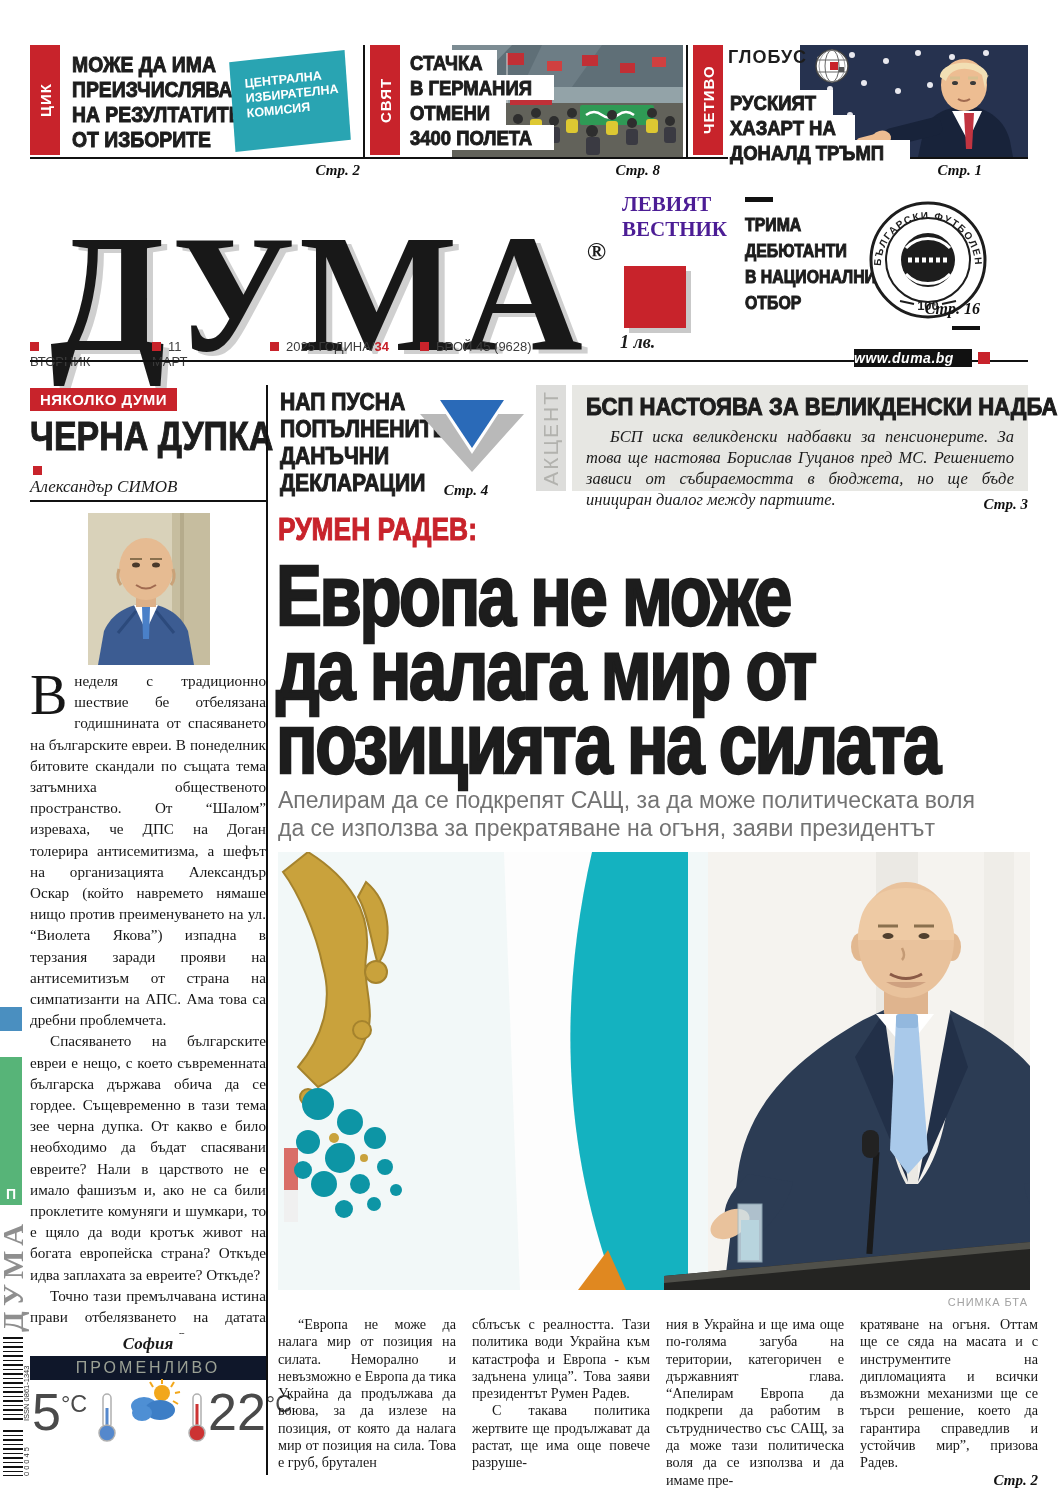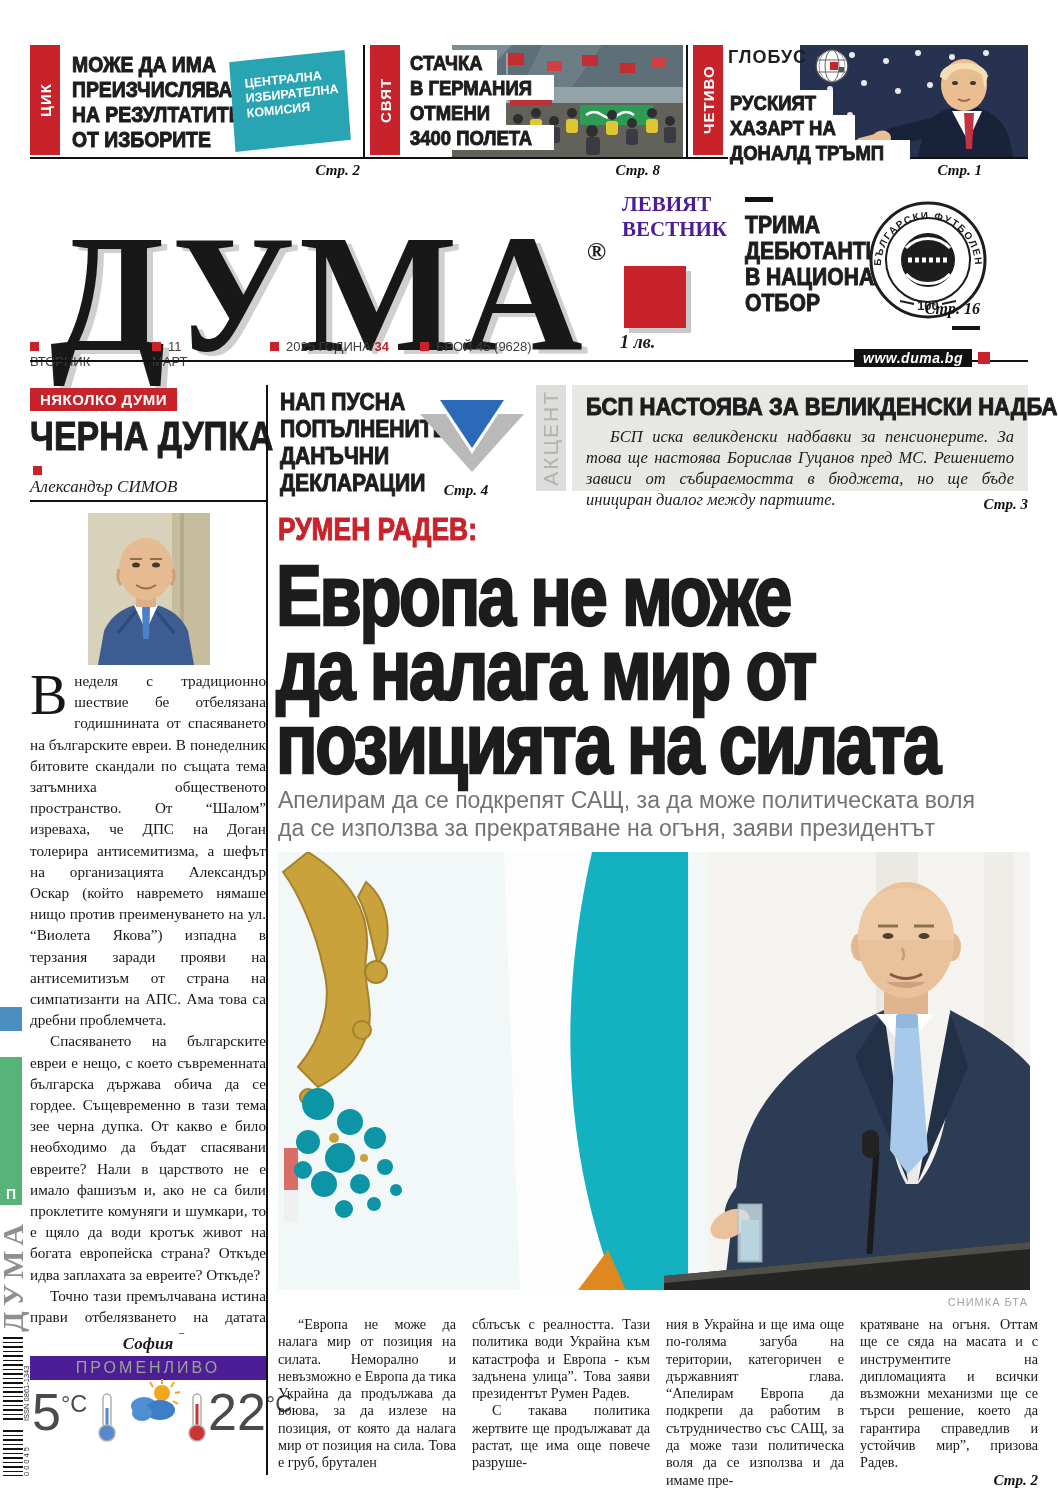--- a/index.html
+++ b/index.html
@@ -166,21 +166,21 @@
 
   <div class="abs" style="left:50px;top:176px;font:bold 168px 'Liberation Serif',serif;line-height:152px;letter-spacing:4px;color:#181818;text-shadow:6px 4px 0 rgba(160,160,160,.5)"><span>ДУМА</span><span style="font-size:26px;letter-spacing:0;vertical-align:90px;text-shadow:none">®</span></div>
   <div class="abs" style="left:622px;top:192px;font:bold 21px 'Liberation Serif',serif;line-height:25px;color:#4c1d95">
     <div>ЛЕВИЯТ</div>
     <div>ВЕСТНИК</div>
   </div>
   <div class="abs" style="left:624px;top:266px;width:62px;height:62px;background:#c8232b;box-shadow:5px 5px 0 #c9c9c9"></div>
 
   <div class="abs hrl" style="left:745px;top:197px;width:28px;height:5px"></div>
   <div class="abs" style="left:745px;top:212px">
-    <div class="bt heavy" style="font-size:24px;line-height:26px">
+    <div class="bt heavy" style="font-size:18px;line-height:26px">
       <span class="sx" style="transform:scaleX(.88)">ТРИМА</span><br>
       <span class="sx" style="transform:scaleX(.88)">ДЕБЮТАНТИ</span><br>
       <span class="sx" style="transform:scaleX(.88)">В НАЦИОНАЛНИЯ</span><br>
       <span class="sx" style="transform:scaleX(.88)">ОТБОР</span>
     </div>
   </div>
   <svg class="abs" style="left:866px;top:198px" width="124" height="124" viewBox="0 0 124 124">
     <circle cx="62" cy="62" r="57" fill="#fff" stroke="#1d1d1d" stroke-width="3"></circle>
     <circle cx="62" cy="62" r="42" fill="#fff" stroke="#1d1d1d" stroke-width="2"></circle>
     <defs>
@@ -201,21 +201,21 @@
   <div class="abs hrl" style="left:952px;top:326px;width:28px;height:4px"></div>
 
   <div class="abs" style="left:30px;top:339px;font:13px 'Liberation Sans',sans-serif;color:#3c3c3c">
     <span style="position:absolute;left:0;top:0"><span style="display:inline-block;width:9px;height:9px;background:#c8232b;margin-right:7px"></span><span>ВТОРНИК</span></span>
     <span style="position:absolute;left:122px;top:0"><span style="display:inline-block;width:9px;height:9px;background:#c8232b;margin-right:7px"></span><span>11 МАРТ</span></span>
     <span style="position:absolute;left:240px;top:0;white-space:nowrap"><span style="display:inline-block;width:9px;height:9px;background:#c8232b;margin-right:7px"></span><span>2025 ГОДИНА/</span><span style="color:#c8232b;font-weight:bold">34</span></span>
     <span style="position:absolute;left:390px;top:0;white-space:nowrap"><span style="display:inline-block;width:9px;height:9px;background:#c8232b;margin-right:7px"></span><span>БРОЙ 45 (9628)</span></span>
   </div>
   <div class="abs" style="left:620px;top:332px;font:bold italic 18px 'Liberation Serif',serif">1 лв.</div>
   <div class="abs hrl" style="left:30px;top:360px;width:998px;height:2px"></div>
-  <div class="abs" style="left:854px;top:349px;width:118px;height:18px;background:#111;color:#fff;font:bold italic 14px 'Liberation Sans',sans-serif;text-align:center;line-height:18px;letter-spacing:.5px">www.duma.bg</div>
+  <div class="abs" style="left:854px;top:349px;width:118px;height:18px;background:#111;color:#fff;font:bold italic 14px 'Liberation Sans',sans-serif;text-align:left;line-height:18px;letter-spacing:.5px">www.duma.bg</div>
   <div class="abs" style="left:978px;top:352px;width:12px;height:12px;background:#c8232b"></div>
 
   <div class="abs redbg" style="left:30px;top:388px;padding:3px 10px;color:#fff;font:bold 15px 'Liberation Sans',sans-serif;letter-spacing:.5px">НЯКОЛКО ДУМИ</div>
   <div class="abs" style="left:30px;top:414px">
     <span class="bt heavy sx" style="font-size:40px;transform:scaleX(.85)">ЧЕРНА ДУПКА</span>
   </div>
   <div class="abs" style="left:33px;top:466px;width:9px;height:9px;background:#c8232b"></div>
   <div class="abs" style="left:30px;top:477px;font:italic 17px 'Liberation Serif',serif">Александър СИМОВ</div>
   <div class="abs hrl" style="left:30px;top:500px;width:236px;height:2px"></div>
 
@@ -236,21 +236,21 @@
     <path d="M48,72 q10,7 20,0" stroke="#a06a50" stroke-width="2" fill="none"></path>
   </svg>
 
   <div class="abs just bodytxt" style="left:30px;top:670px;width:236px;height:664px;overflow:hidden">
     <div><span style="float:left;font:56px 'Liberation Serif',serif;line-height:44px;margin:3px 7px 0 0">В</span><span>неделя с традиционно шествие бе отбелязана годишнината от спасяването на българските евреи. В понеделник битовите скандали по същата тема затъмниха общественото пространство. От “Шалом” изреваха, че ДПС на Доган толерира антисемитизма, а шефът на организацията Александър Оскар (който навремето нямаше нищо против преименуването на ул. “Виолета Якова”) изпадна в терзания заради прояви на антисемитизъм от страна на симпатизанти на АПС. Ама това са дребни проблемчета.</span></div>
     <div class="ind">Спасяването на българските евреи е нещо, с което съвременната българска държава обича да се гордее. Същевременно в тази тема зее черна дупка. От какво е било необходимо да бъдат спасявани евреите? Нали в царството не е имало фашизъм и, ако не са били проклетите комуняги и шумкари, то е щяло да води кротък живот на богата европейска страна? Откъде идва заплахата за евреите? Откъде?</div>
     <div class="ind">Точно тази премълчавана истина прави отбелязването на датата многозначително. Защото в България има Закон за защита на държавата и антисемитски закони. В България на власт е фашистко правителство и всеки опит със заиграването с тази истина ни води до позорно мълчание. Евреите ни щяха да осъмнат в лагерите на смъртта, ако не беше колективното усилие не само на шепа депутати, но и на целия народ да се противопостави. Срещу фашизма на власт у нас. И срещу нацистките ужаси, идващи отвън. Ето заради това отбелязването е пълно с гузно мълчание. Защото, когато се мълчи пред истинския фашизъм, той може да бъде повторен.</div>
   </div>
 
   <div class="abs" style="left:30px;top:1334px;width:236px;text-align:center;font:bold italic 17px 'Liberation Serif',serif">София</div>
-  <div class="abs" style="left:30px;top:1356px;width:236px;height:24px;background:#4c1d95;color:#9ba195;font:16px 'Liberation Sans',sans-serif;letter-spacing:3px;text-align:center;line-height:24px">ПРОМЕНЛИВО</div>
+  <div class="abs" style="left:30px;top:1356px;width:236px;height:24px;background:#0f172a;color:#9ba195;font:16px 'Liberation Sans',sans-serif;letter-spacing:3px;text-align:center;line-height:24px">ПРОМЕНЛИВО</div>
   <div class="abs" style="left:32px;top:1382px;font:52px 'Liberation Sans',sans-serif;color:#4a4a4a">
     <span>5</span><sup class="deg">°C</sup>
   </div>
   <svg class="abs" style="left:96px;top:1392px" width="22" height="50" viewBox="0 0 22 50">
     <rect x="7" y="2" width="8" height="34" rx="4" fill="#fff" stroke="#b0b0b0" stroke-width="1.5"></rect>
     <rect x="9.5" y="16" width="3" height="20" fill="#5588cc"></rect>
     <circle cx="11" cy="41" r="8" fill="#5588cc" stroke="#b0b0b0" stroke-width="1.5"></circle>
   </svg>
   <svg class="abs" style="left:122px;top:1378px" width="62" height="48" viewBox="0 0 62 48">
     <g stroke="#f2a71b" stroke-width="2">

